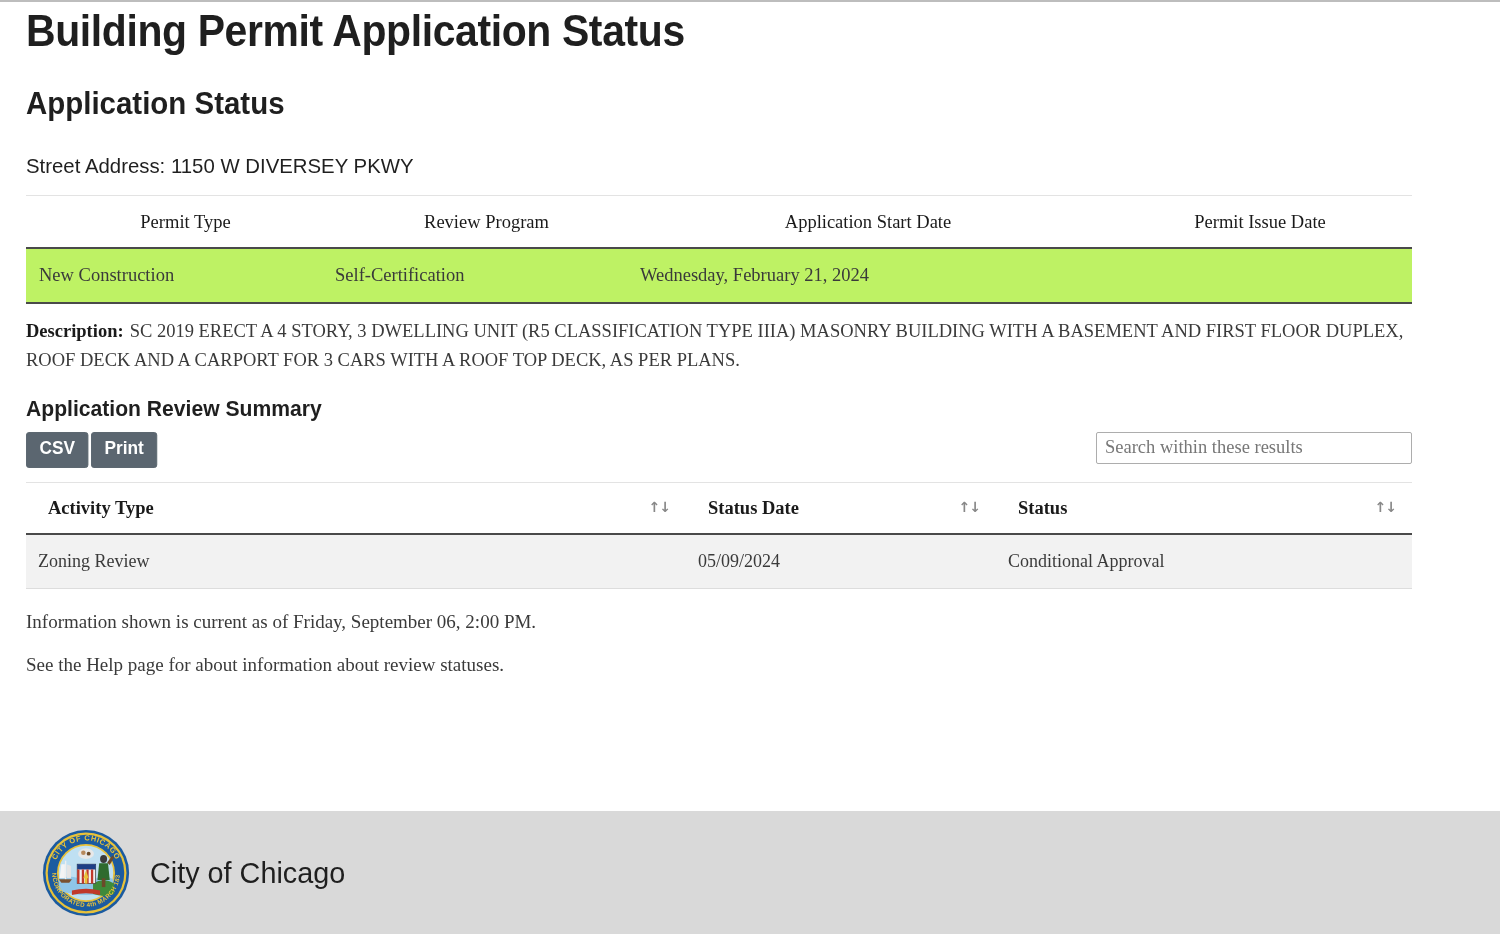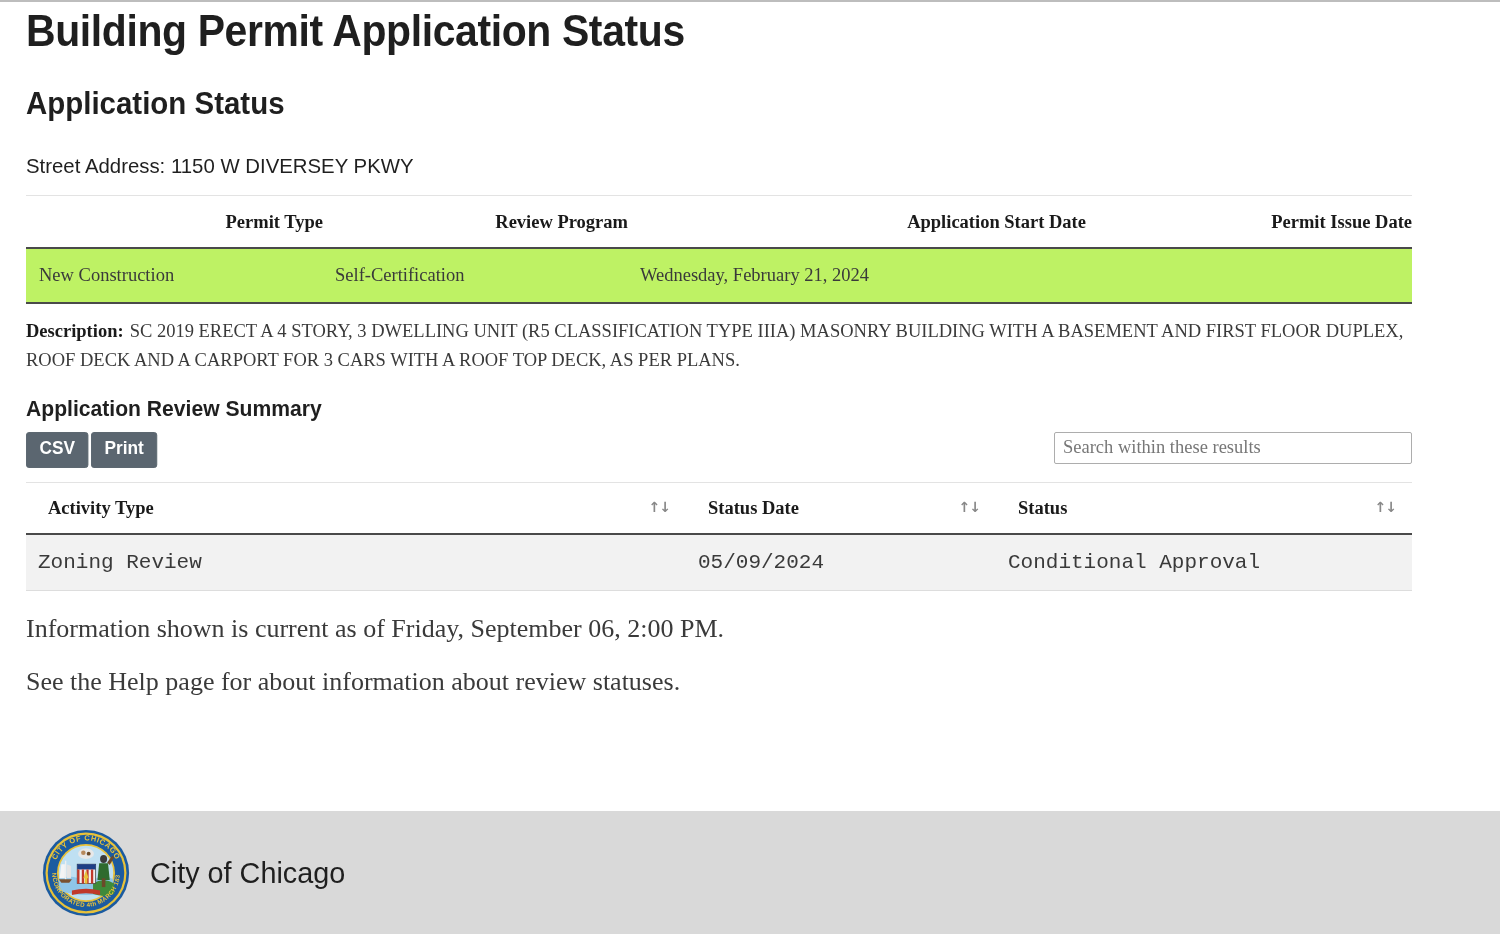--- a/index.html
+++ b/index.html
@@ -84,22 +84,22 @@
     width: 1386px;
     table-layout: fixed;
   }
   .permit-table {
     margin-top: 17px;
     border-top: 1px solid #e3e3e3;
   }
   .permit-table th {
     font-family: "Liberation Serif", serif;
     font-size: 18.5px;
-    font-weight: bold;
-    text-align: right;
+    font-weight: normal;
+    text-align: center;
     color: #1a1a1a;
     padding: 16px 0 14px 22px;
     border-bottom: 2px solid #4a4a4a;
   }
   .permit-table td {
     font-family: "Liberation Serif", serif;
     font-size: 18.5px;
     color: #3a3a3a;
     padding: 16px 0 16px 12px;
     background: #bef264;
@@ -154,21 +154,21 @@
     transform-origin: left center;
   }
   .search-wrap {
     position: absolute;
     right: 0; top: 0;
   }
   .search-input {
     font-family: "Liberation Serif", serif;
     font-size: 18.5px;
     color: #555;
-    width: 358px;
+    width: 316px;
     padding: 4px 8px 5px 8px;
     border: 1px solid #adadad;
     border-radius: 2px;
     background: #fff;
     outline: none;
   }
   .search-input::placeholder { color: #777; opacity: 1; }
 
   
   .review-table {
@@ -191,36 +191,36 @@
     right: 16px;
     top: 50%;
     transform: translateY(-55%);
     font-size: 14px;
     color: #888;
     letter-spacing: -1px;
     font-family: "DejaVu Sans", sans-serif;
     white-space: nowrap;
   }
   .review-table td {
-    font-family: Liberation Mono, monospace;
-    font-size: 21px;
+    font-family: Liberation Serif, serif;
+    font-size: 18px;
     color: #3a3a3a;
     padding: 16px 0 16px 12px;
     border-bottom: 1px solid #dddddd;
   }
   .review-table tr.alt td { background: #f2f2f2; }
   .review-table tr.last td { border-bottom: 2px solid #4a4a4a; }
   .rcol-a { width: 660px; }
   .rcol-b { width: 310px; }
   .rcol-c { width: 416px; }
 
   
   .note {
     font-family: "Liberation Serif", serif;
-    font-size: 26px;
+    font-size: 19px;
     color: #3a3a3a;
     padding-top: 21px;
     line-height: 1.3;
   }
   .note.second { padding-top: 19px; }
 
   
   .footer {
     position: absolute;
     left: 0;

